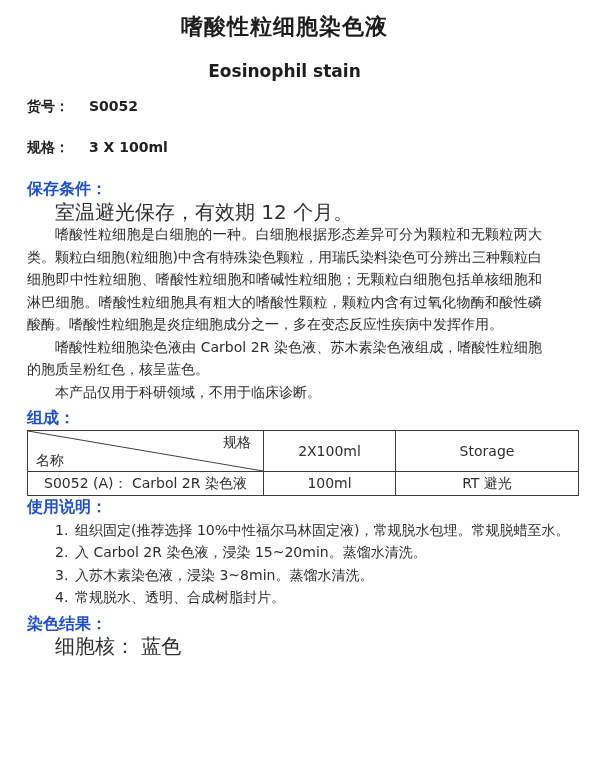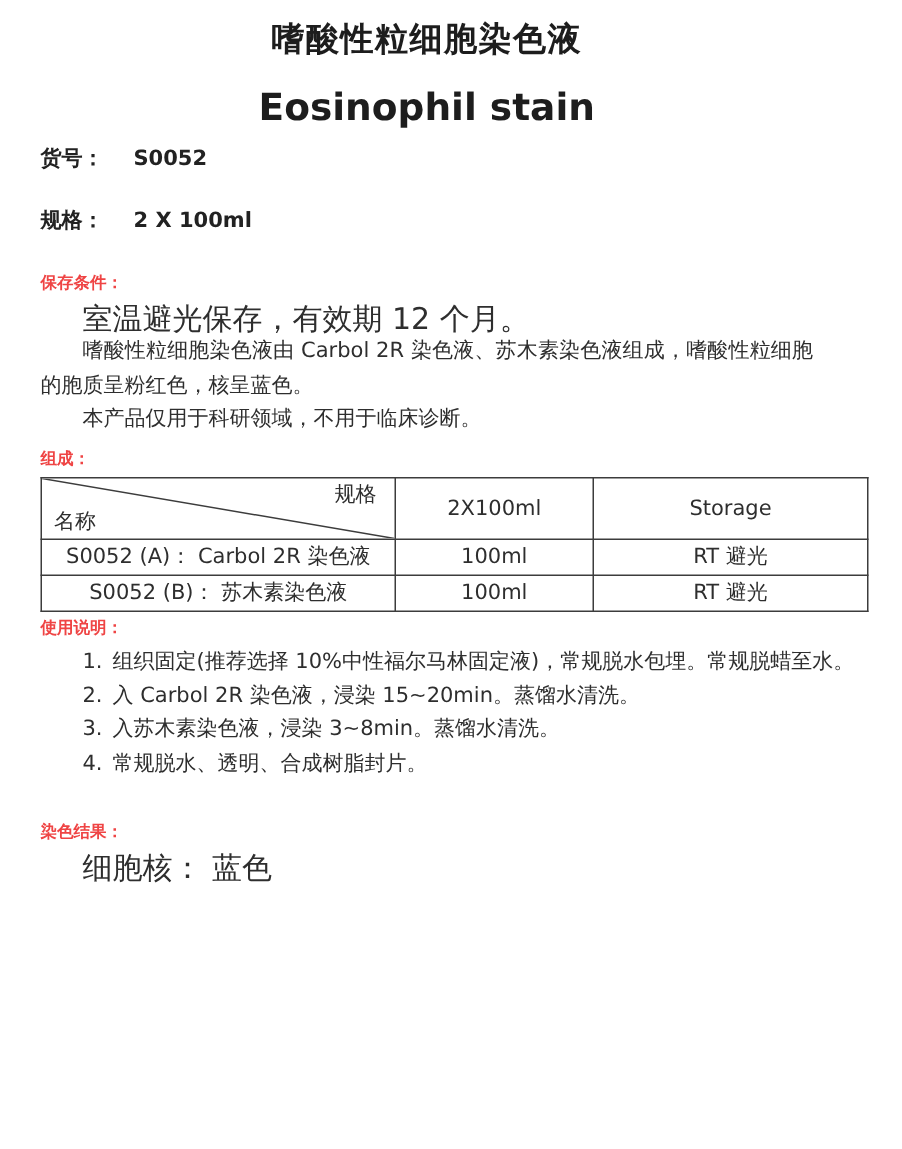--- a/index.html
+++ b/index.html
@@ -10,35 +10,35 @@
     font-family:"DejaVu Sans","Liberation Sans",sans-serif;
     overflow:hidden;
   }
   .page { width:568px; height:766px; padding:15px 26px 0 27px; background:#ffffff; }
 
   .title {
     font-size:22px; font-weight:700; text-align:center;
     line-height:24px; color:#1d1d1d; letter-spacing:1px;
   }
   .subtitle {
-    font-size:25px; font-weight:700; text-align:center;
+    font-size:17px; font-weight:700; text-align:center;
     line-height:23px; margin-top:21px; color:#1d1d1d;
   }
 
   .field { font-size:14px; font-weight:700; line-height:22px; color:#222; }
   .field-cat  { margin-top:12px; }
   .field-spec { margin-top:19px; }
   .fvalue { margin-left:20px; }
 
-  .sec-heading { font-size:11px; font-weight:700; line-height:22.5px; color:#ef4444; }
+  .sec-heading { font-size:16px; font-weight:700; line-height:22.5px; color:#1d4ed8; }
   .h-storage { margin-top:20px; }
   .h-intro   { margin-top:17px; }
   .h-comp    { margin-top:5px; line-height:20px; }
   .h-instr   { }
-  .h-results { margin-top:24px; }
+  .h-results { margin-top:4px; }
 
   .indent-line { font-size:20px; line-height:22.5px; padding-left:28px; }
   .para { font-size:14px; line-height:22.5px; text-align:justify; text-indent:28px; }
 
   table.comp { border-collapse:collapse; table-layout:fixed; width:551px; margin-top:2px; }
   table.comp td { border:1px solid #3c3c3c; font-size:14px; color:#2e2e2e; overflow:hidden; }
   table.comp tr.hdr td { height:41px; text-align:center; vertical-align:middle; }
   table.comp tr.datarow td { height:23px; line-height:23px; text-align:center; padding:0; white-space:nowrap; }
   table.comp td.name-cell { text-align:left; padding-left:8px; }
 
@@ -57,26 +57,27 @@
 <div class="page">
 
   <h1 class="title">嗜酸性粒细胞染色液</h1>
   <h2 class="subtitle">Eosinophil stain</h2>
 
   <div class="field field-cat">
     <span>货号：</span><span class="fvalue">S0052</span>
   </div>
 
   <div class="field field-spec">
-    <span>规格：</span><span class="fvalue">2 X 100ml</span>
+    <span>规格：</span><span class="fvalue">3 X 100ml</span>
   </div>
 
   <div class="sec-heading h-storage">保存条件：</div>
   <div class="indent-line">室温避光保存，有效期 12 个月。</div>
 
+  <p class="para">嗜酸性粒细胞是白细胞的一种。白细胞根据形态差异可分为颗粒和无颗粒两大类。颗粒白细胞(粒细胞)中含有特殊染色颗粒，用瑞氏染料染色可分辨出三种颗粒白细胞即中性粒细胞、嗜酸性粒细胞和嗜碱性粒细胞；无颗粒白细胞包括单核细胞和淋巴细胞。嗜酸性粒细胞具有粗大的嗜酸性颗粒，颗粒内含有过氧化物酶和酸性磷酸酶。嗜酸性粒细胞是炎症细胞成分之一，多在变态反应性疾病中发挥作用。</p>
   <p class="para">嗜酸性粒细胞染色液由 Carbol 2R 染色液、苏木素染色液组成，嗜酸性粒细胞的胞质呈粉红色，核呈蓝色。</p>
   <p class="para">本产品仅用于科研领域，不用于临床诊断。</p>
 
   <div class="sec-heading h-comp">组成：</div>
 
   <table class="comp">
     <colgroup>
       <col style="width:236px">
         <col style="width:132px">
         <col style="width:183px">
@@ -88,25 +89,20 @@
           <line x1="0" y1="0" x2="236" y2="41" stroke="#3c3c3c" stroke-width="1"></line>
         </svg>
         <span class="diag-top">规格</span>
         <span class="diag-bottom">名称</span>
       </td>
       <td>2X100ml</td>
       <td>Storage</td>
     </tr>
     <tr class="datarow">
       <td class="name-cell">S0052 (A)： Carbol 2R 染色液</td>
-      <td>100ml</td>
-      <td>RT 避光</td>
-    </tr>
-    <tr class="datarow">
-      <td class="name-cell">S0052 (B)： 苏木素染色液</td>
       <td>100ml</td>
       <td>RT 避光</td>
     </tr>
   </tbody>
     </table>
 
   <div class="sec-heading h-instr">使用说明：</div>
   <div>
     <div class="list-item">
       <span class="num">1.</span>

